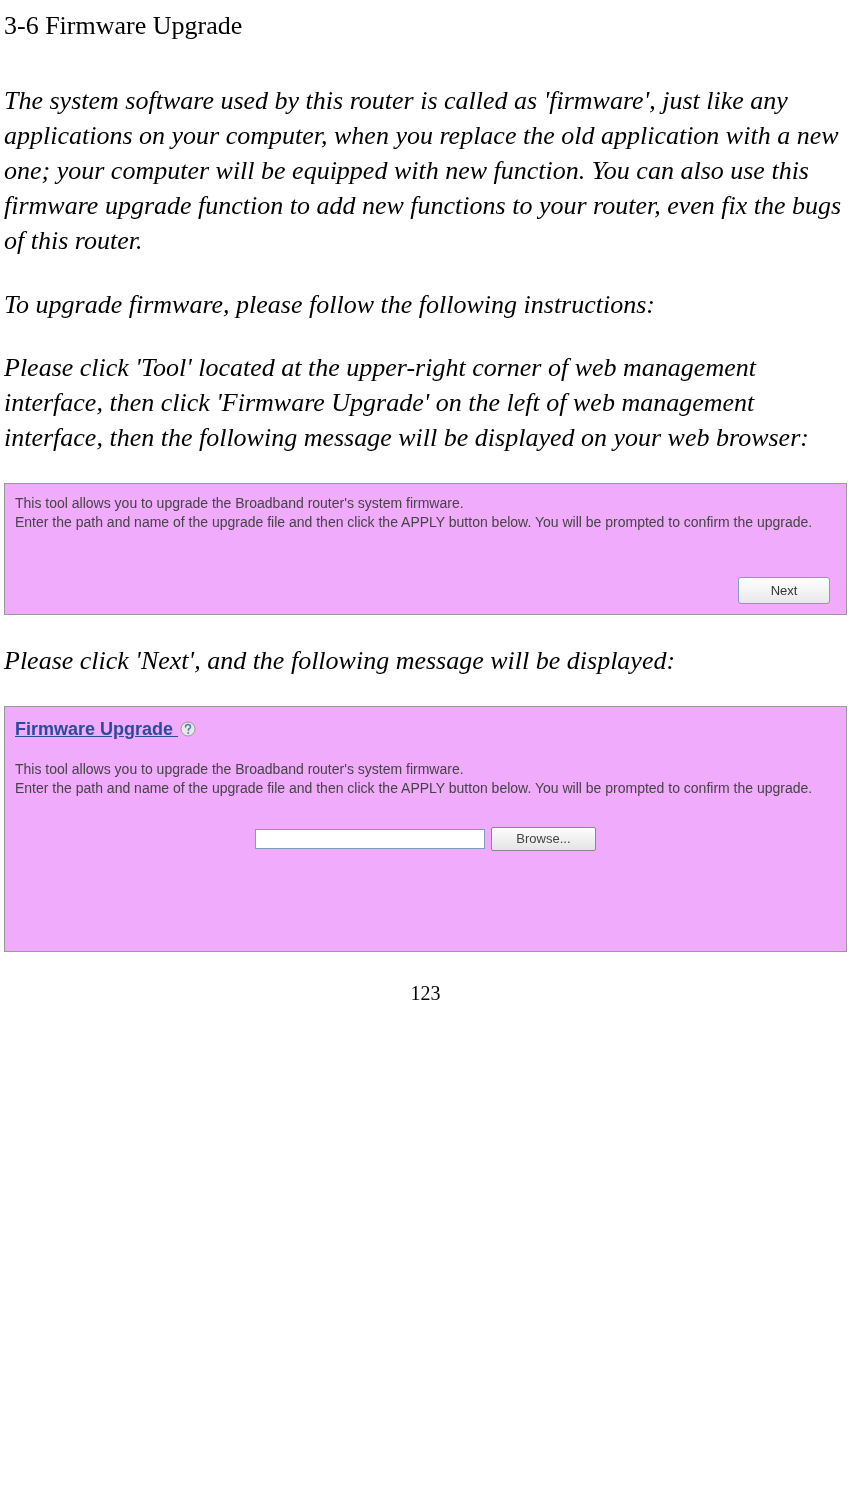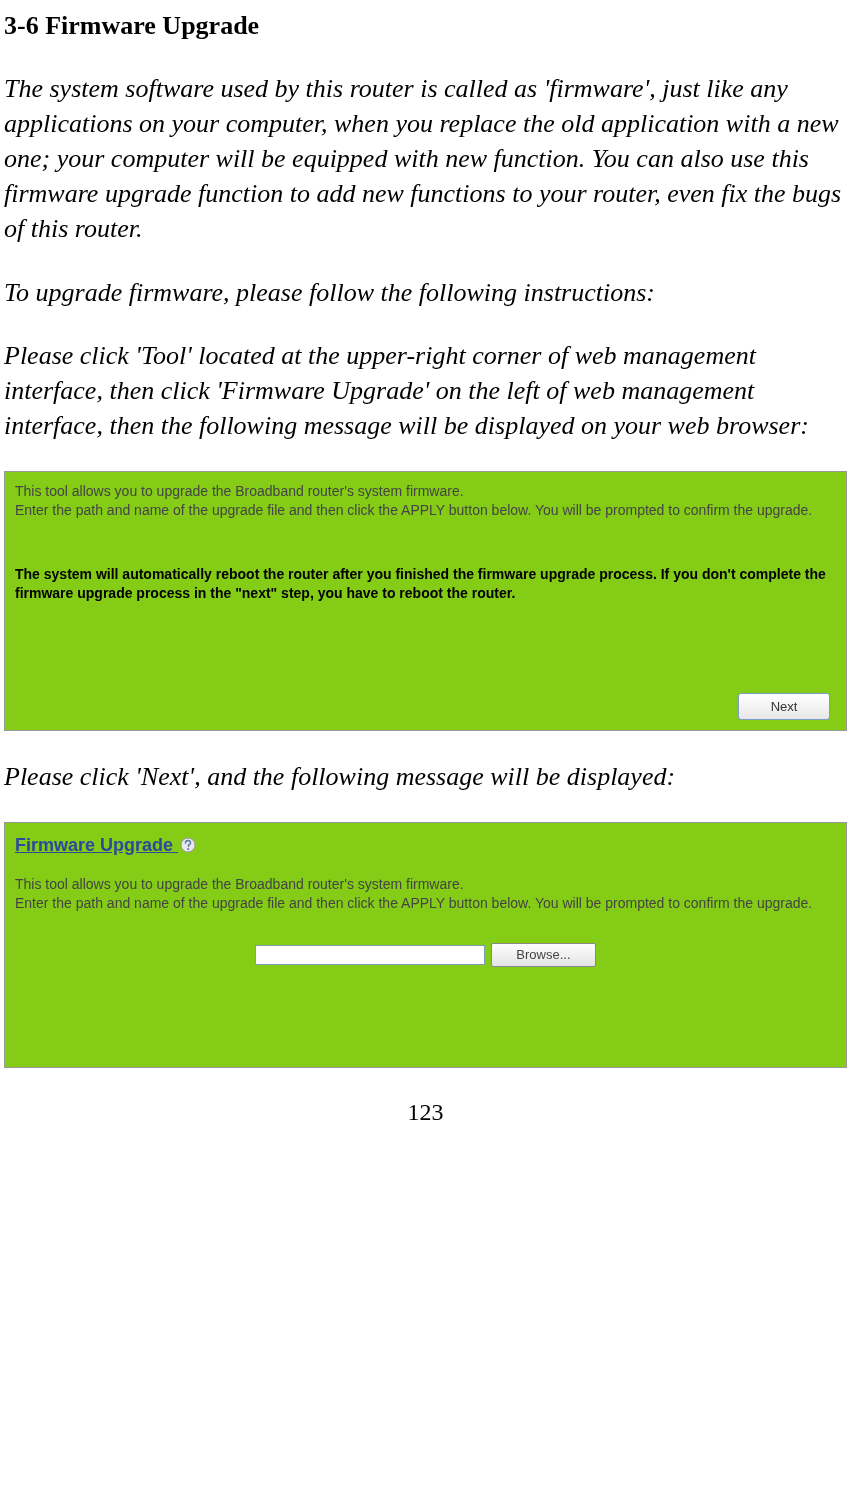--- a/index.html
+++ b/index.html
@@ -6,29 +6,28 @@
       font-family: "Times New Roman", Times, serif;
       font-size: 26px;
       line-height: 1.35;
       margin: 0;
       padding: 8px 8px 20px 4px;
       width: 855px;
       box-sizing: border-box;
       color: #000;
     }
     .heading {
-      margin-bottom: 28px;
-      font-weight: bold;
+      margin-bottom: 40px;
     }
     .para {
       margin-bottom: 28px;
       font-style: italic;
     }
     .screenshot-panel {
-      background: #84cc16;
+      background: #f0abfc;
       border: 1px solid #999;
       padding: 10px 10px 10px 10px;
       margin-bottom: 28px;
       font-family: Arial, Helvetica, sans-serif;
       font-size: 14px;
       color: #444;
       line-height: 1.35;
       box-sizing: border-box;
     }
     .panel-instruction {
@@ -93,38 +92,37 @@
       padding: 2px 24px;
       border: 1px solid #888;
       background: linear-gradient(#fdfdfd, #e4e4e4);
       border-radius: 2px;
       cursor: pointer;
       vertical-align: middle;
       margin-left: 2px;
     }
     .page-footer {
       text-align: center;
-      font-size: 24px;
+      font-size: 20px;
     }
   </style>
 </head>
 <body>
 
 <div class="heading">3-6 Firmware Upgrade</div>
 
 <div class="para">The system software used by this router is called as 'firmware', just like any applications on your computer, when you replace the old application with a new one; your computer will be equipped with new function. You can also use this firmware upgrade function to add new functions to your router, even fix the bugs of this router.</div>
 
 <div class="para">To upgrade firmware, please follow the following instructions:</div>
 
 <div class="para">Please click 'Tool' located at the upper-right corner of web management interface, then click 'Firmware Upgrade' on the left of web management interface, then the following message will be displayed on your web browser:</div>
 
 <div class="screenshot-panel">
   <div class="panel-instruction" style="white-space: pre-line;">This tool allows you to upgrade the Broadband router's system firmware.
 Enter the path and name of the upgrade file and then click the APPLY button below.  You will be prompted to confirm the upgrade.</div>
-  <div class="panel-warning">The system will automatically reboot the router after you finished the firmware upgrade process. If you don't complete the firmware upgrade process in the "next" step, you have to reboot the router.</div>
   <div class="panel-btn-row">
     <span class="panel-btn">Next</span>
   </div>
 </div>
 
 <div class="para">Please click 'Next', and the following message will be displayed:</div>
 
 <div class="screenshot-panel">
   <div class="panel-title">
     <span>Firmware Upgrade</span>

